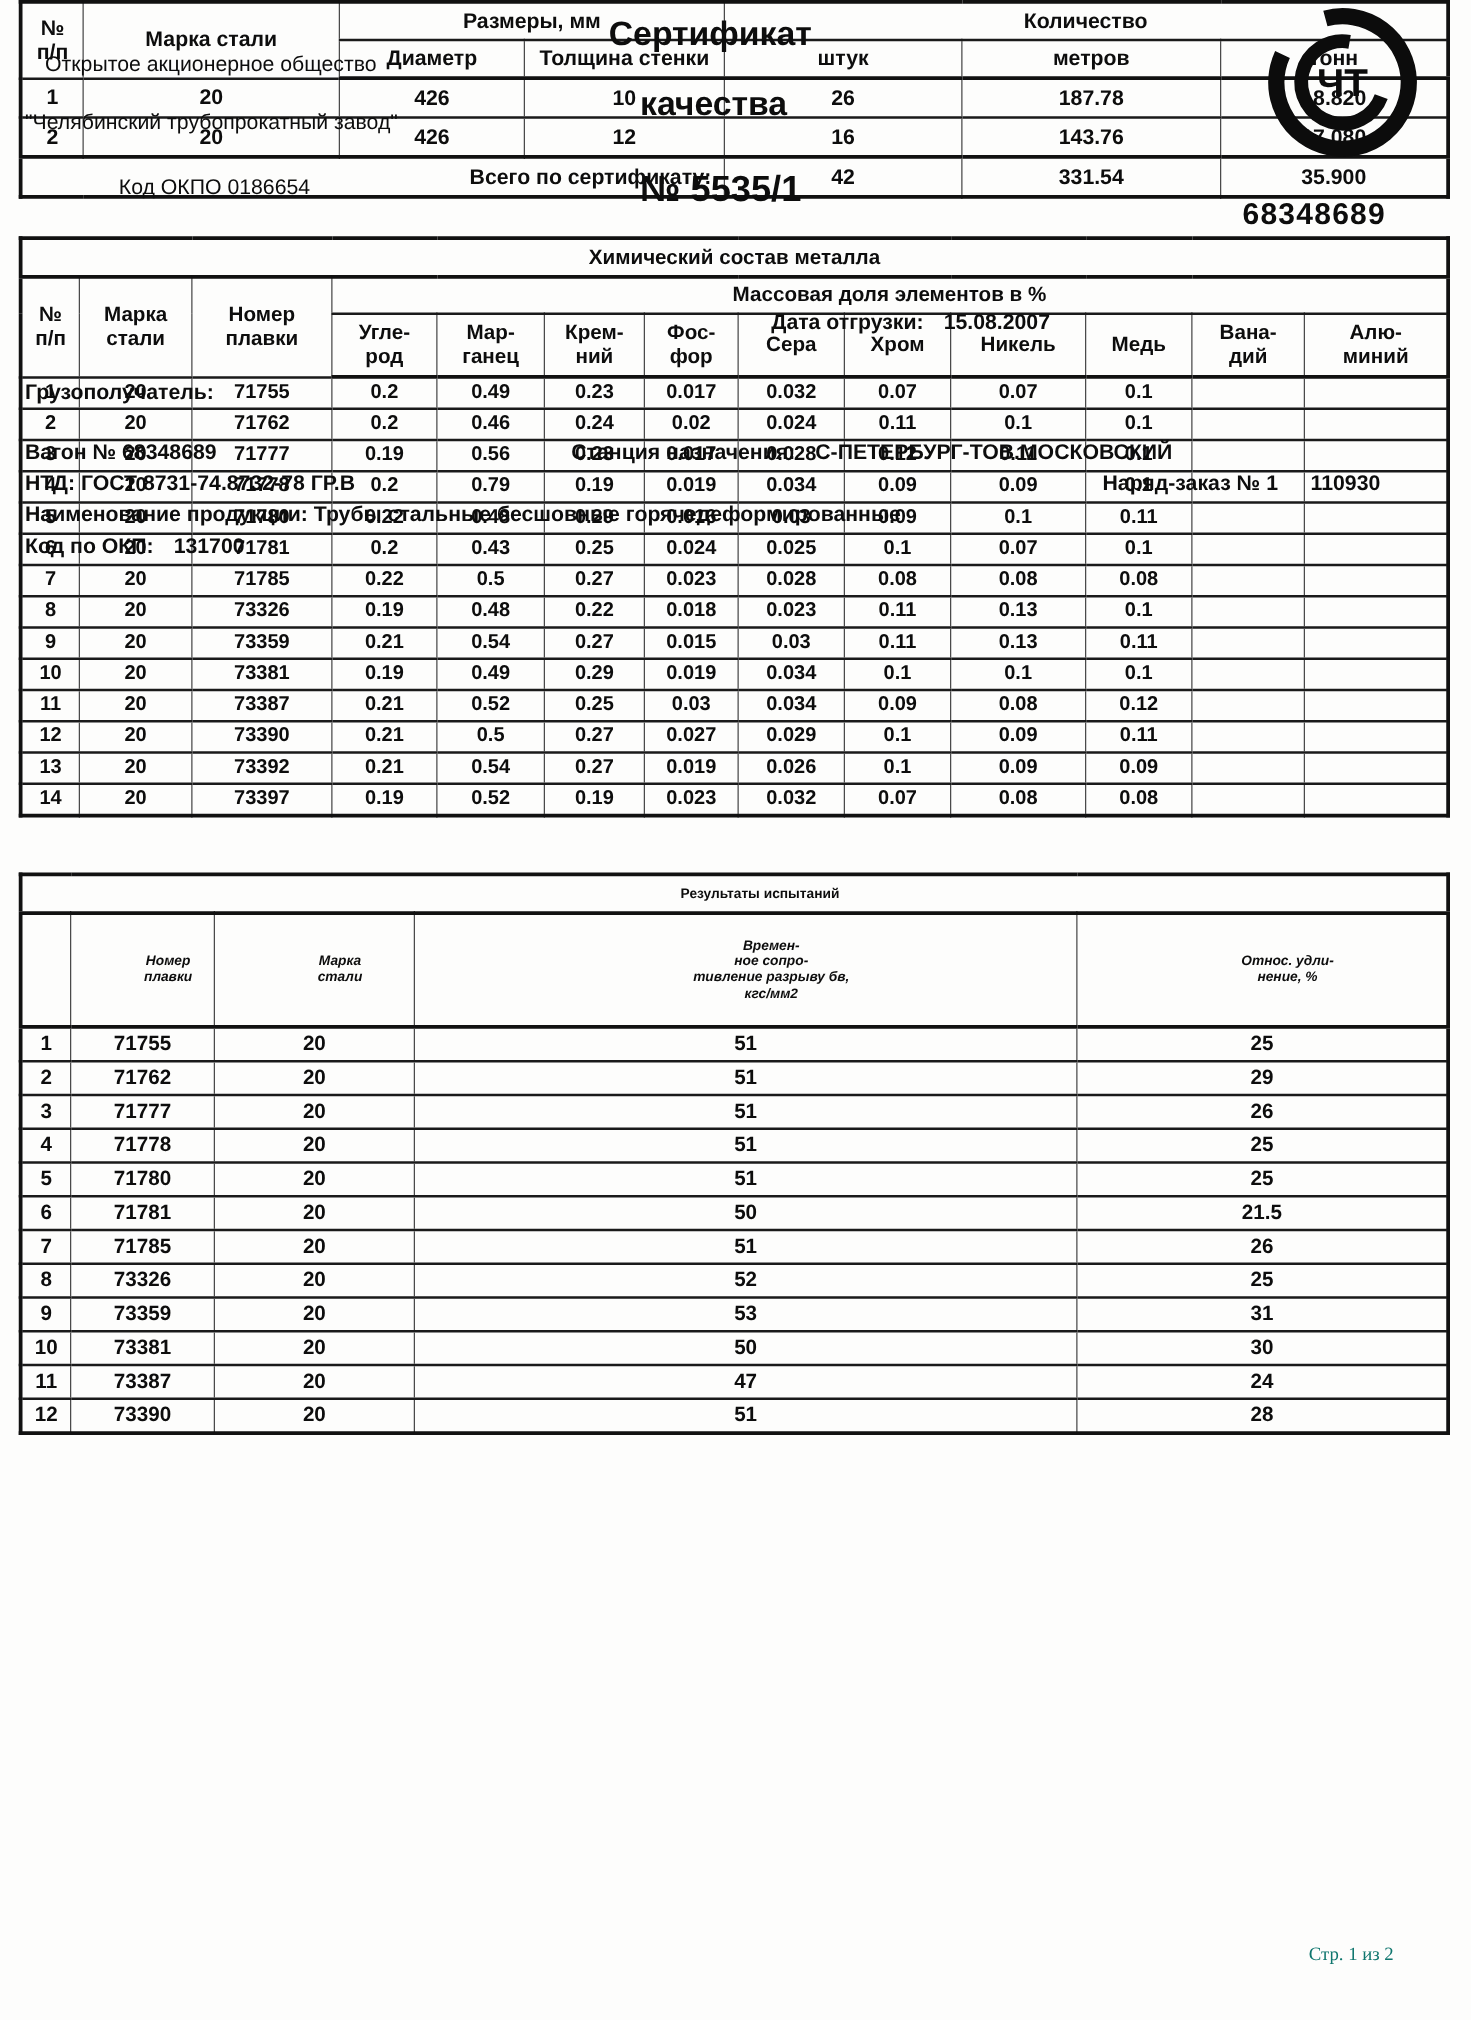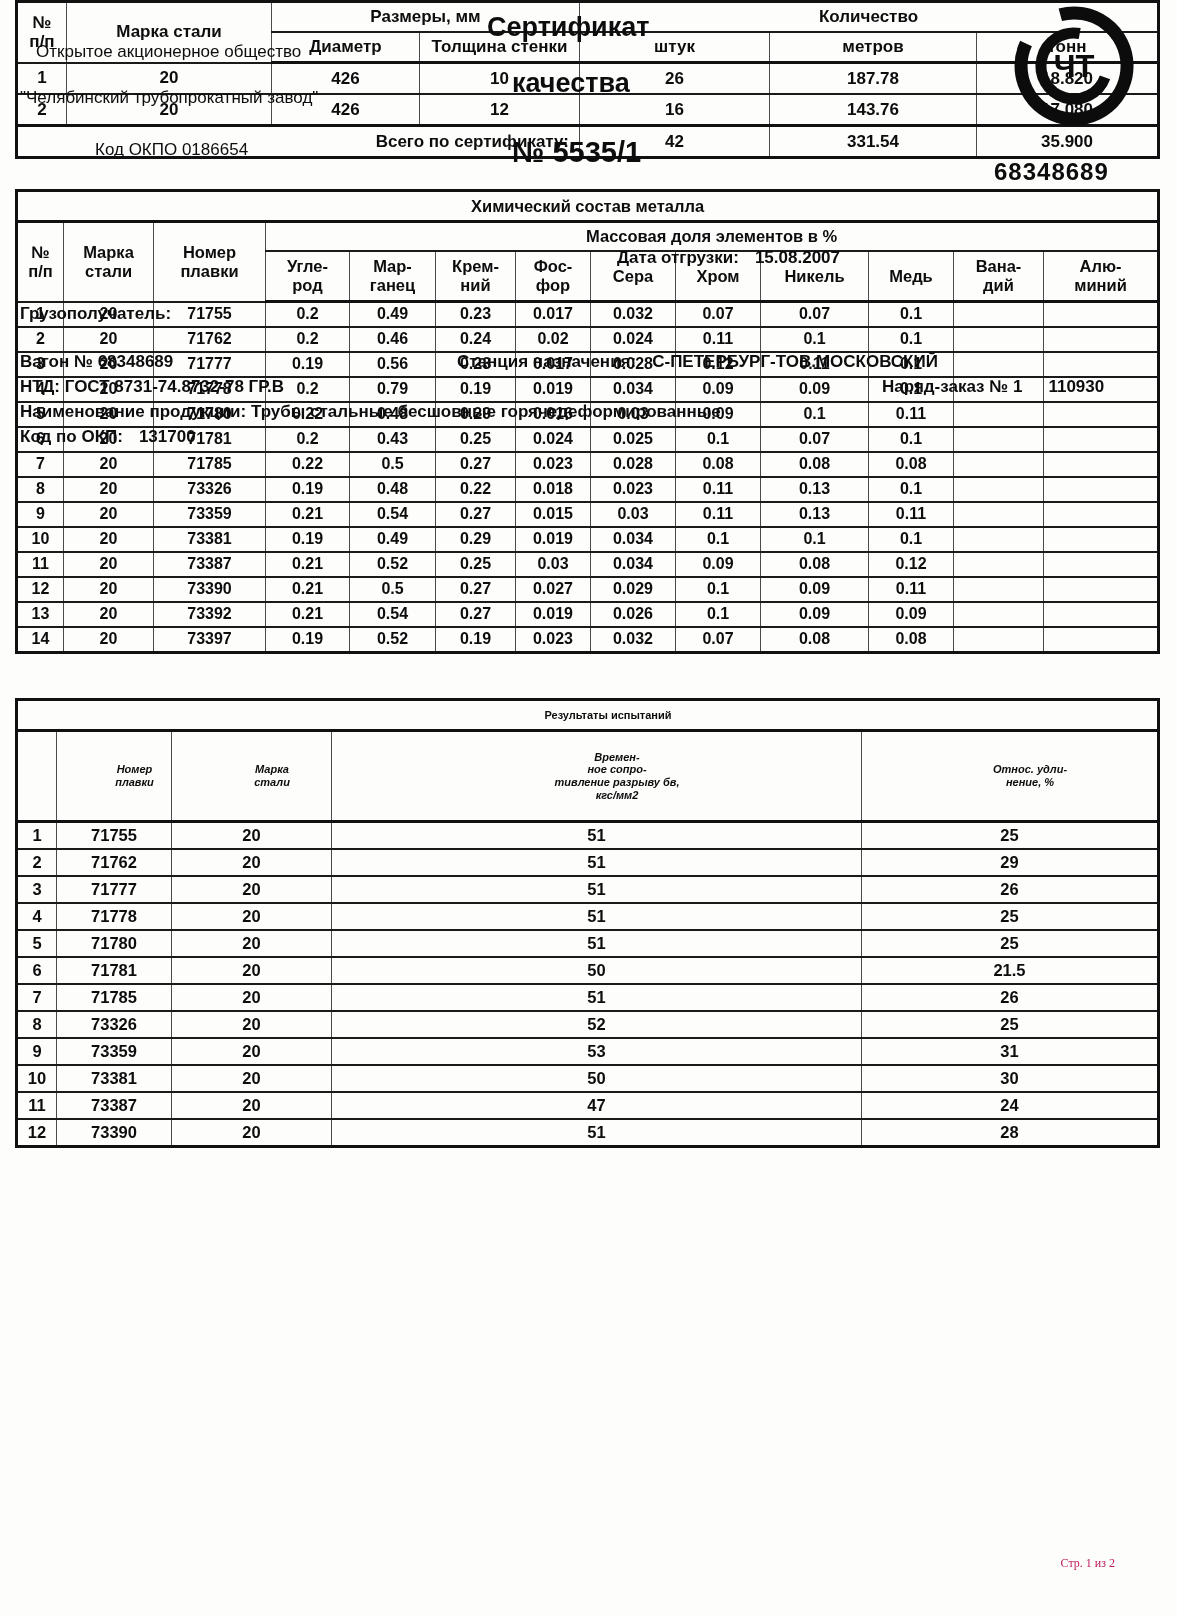--- a/index.html
+++ b/index.html
@@ -60,22 +60,22 @@
   .t2 td{font-size:16px;height:21px;}
   .t2 .group-row th{height:25px;}
 
   .t3{margin-top:44px;}
   .t3 th{font-size:11px;padding-left:45px;}
   .t3 .head-row th{height:86px;border-bottom:3px solid #111;font-style:italic;}
   .t3 td{font-size:16.5px;height:23px;}
 
   .footer-text{
     font-family:"Liberation Serif", serif;
-    font-size:12px;
-    color:#be185d;
+    font-size:15px;
+    color:#0f766e;
   }
   .logo-svg{display:block;}
 </style>
 </head>
 <body>
 
 <div class="page">
 
   <div class="abs" style="left:0;top:0;width:1177px;height:478px;">
 

